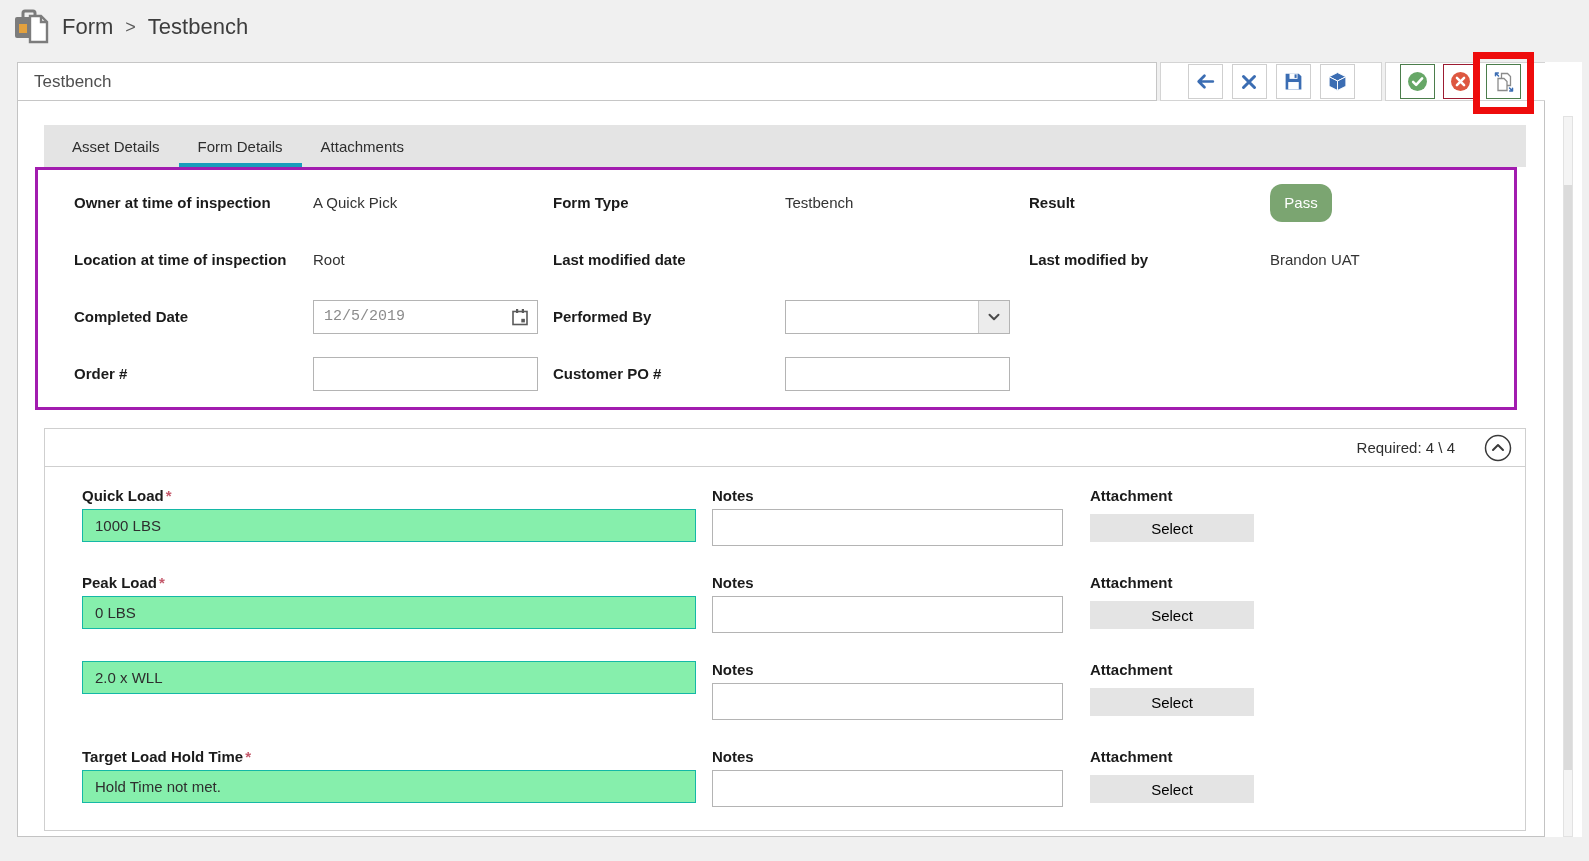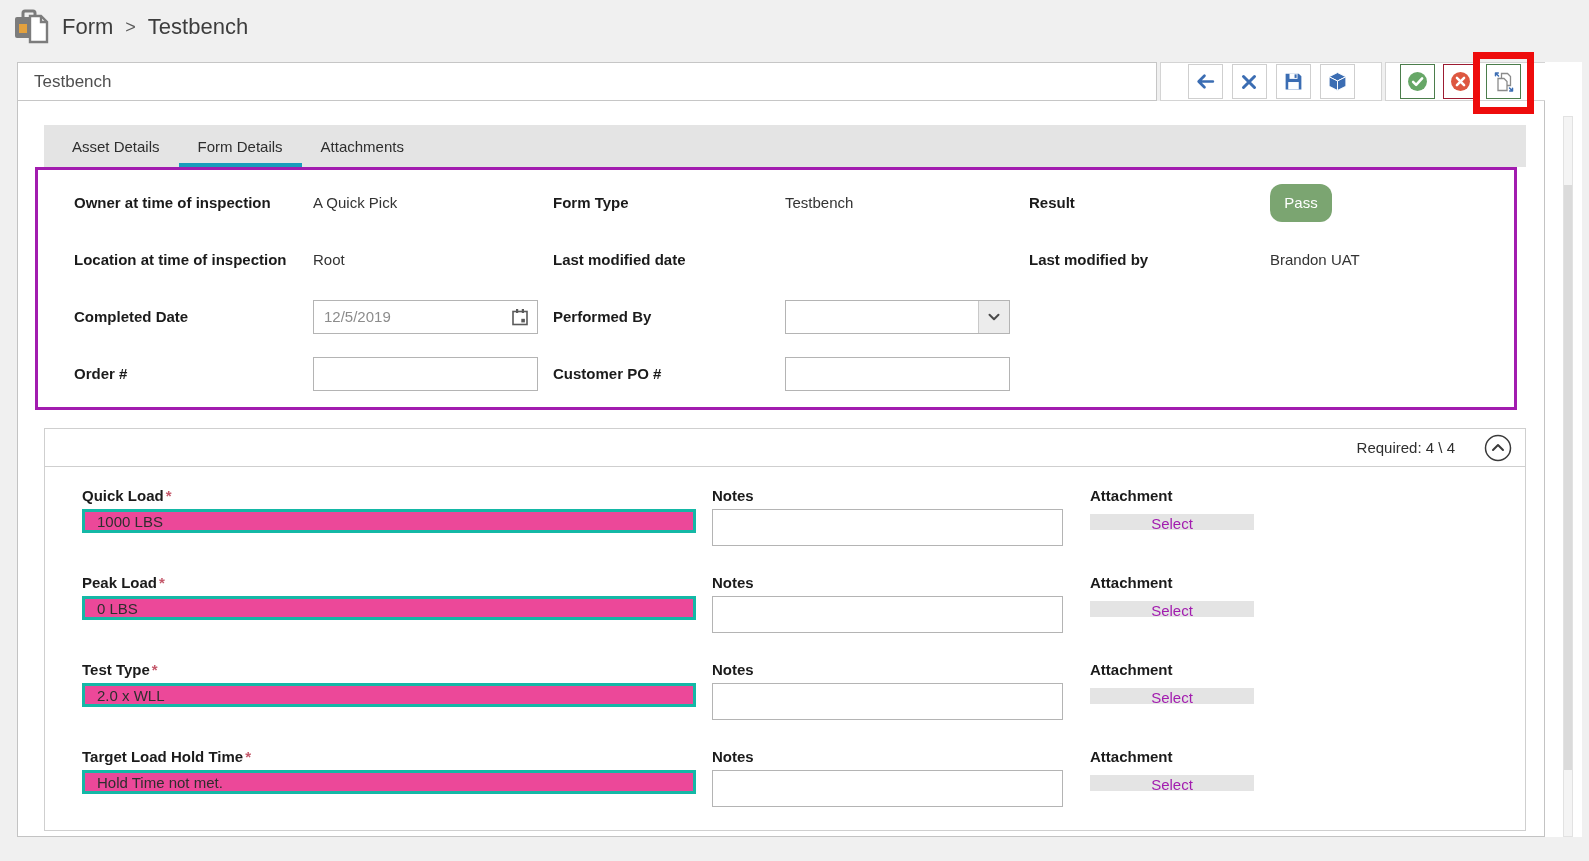--- a/index.html
+++ b/index.html
@@ -53,23 +53,23 @@
   .required-card { position:absolute; left:26px; top:327px; width:1482px; height:403px; border:1px solid #cfcfcf; background:#fff; overflow:hidden; }
   .card-header { height:38px; border-bottom:1px solid #cfcfcf; display:flex; align-items:center; justify-content:flex-end; gap:29px; padding-right:13px; font-size:15px; color:#2f2f2f; }
   .collapse-btn { border:none; background:transparent; padding:0; cursor:pointer; display:flex; }
   .card-body { padding:20px 0 0 37px; }
   .req-row { display:flex; margin-bottom:28px; }
   .col-field { width:614px; }
   .col-notes { width:351px; margin-left:16px; }
   .col-attach { width:164px; margin-left:27px; }
   .f-label { font-weight:bold; font-size:15px; color:#1b1b1b; margin-bottom:5px; }
   .f-label .req { color:#c4586a; margin-left:2px; }
-  .field-input { width:100%; height:24px; border:3px solid #14b8a6; padding:0 12px; font-size:15px; color:#2e2e2e; font-family:inherit; background:#ec4899; }
+  .field-input { width:100%; height:33px; border:1px solid #14b8a6; padding:0 12px; font-size:15px; color:#2e2e2e; font-family:inherit; background:#86efac; }
   .notes-input { width:100%; height:37px; border:1px solid #b4b4b4; background:#fff; font-family:inherit; font-size:15px; padding:0 10px; color:#2e2e2e; }
-  .select-btn { width:100%; height:16px; background:#e4e4e4; border:none; font-size:15px; color:#a21caf; margin-top:5px; cursor:pointer; font-family:inherit; }
+  .select-btn { width:100%; height:28px; background:#e4e4e4; border:none; font-size:15px; color:#000000; margin-top:5px; cursor:pointer; font-family:inherit; }
   .icon { display:inline-flex; }
 </style>
 </head>
 <body>
 
 <div class="screen">
 
   <div class="breadcrumb">
     <span class="icon">
       <svg width="40" height="38" viewBox="0 0 40 38">
@@ -194,21 +194,21 @@
 
         <div class="lbl">Location at time of inspection</div>
         <div class="val">Root</div>
         <div class="lbl">Last modified date</div>
         <div class="val"></div>
         <div class="lbl">Last modified by</div>
         <div class="val">Brandon UAT</div>
 
         <div class="lbl">Completed Date</div>
         <div>
-          <span class="date-wrap" style="display:inline-block;">
+          <span class="date-wrap" style="display:inline-block;font-family:Liberation Mono, monospace;">
             <input class="text-input" value="12/5/2019" style="">
             <span class="cal icon">
               <svg width="20" height="20" viewBox="0 0 20 20">
                 <rect x="3" y="4.5" width="14" height="13" fill="none" stroke="#5a5a5a" stroke-width="1.6"></rect>
                 <rect x="6" y="2" width="2.2" height="4" fill="#5a5a5a"></rect>
                 <rect x="11.8" y="2" width="2.2" height="4" fill="#5a5a5a"></rect>
                 <rect x="11.3" y="11.8" width="3.6" height="3.6" fill="#5a5a5a"></rect>
               </svg>
             </span>
           </span>
@@ -278,21 +278,20 @@
             <input class="notes-input" style="">
           </div>
           <div class="col-attach">
             <div class="f-label">Attachment</div>
             <button class="select-btn">Select</button>
           </div>
         </div>
 
         <div class="req-row">
           <div class="col-field">
-            <div class="f-label"><span>Test Type</span><span class="req">*</span></div>
             <input class="field-input" value="2.0 x WLL" style="">
           </div>
           <div class="col-notes">
             <div class="f-label">Notes</div>
             <input class="notes-input" style="">
           </div>
           <div class="col-attach">
             <div class="f-label">Attachment</div>
             <button class="select-btn">Select</button>
           </div>

